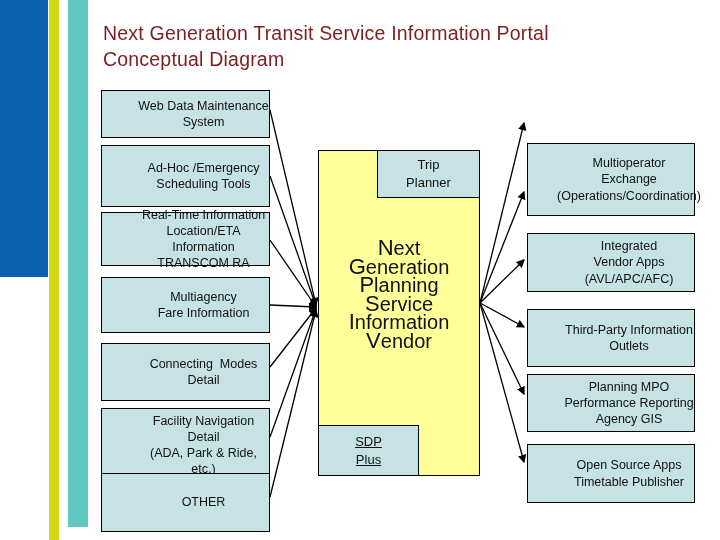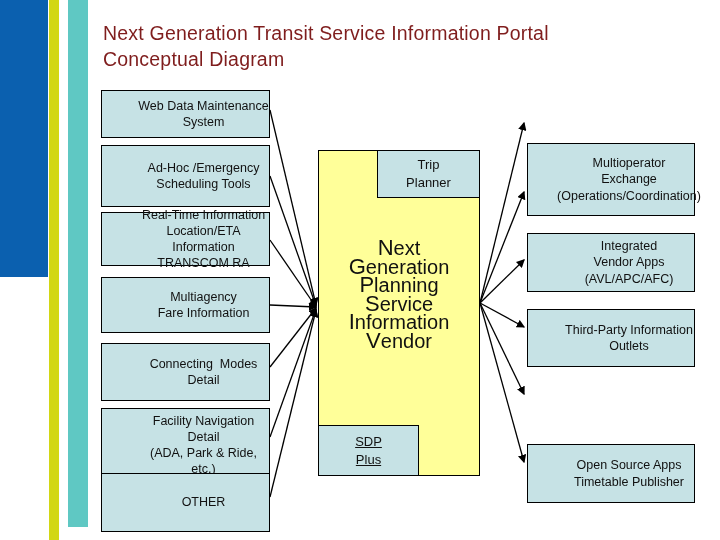--- a/index.html
+++ b/index.html
@@ -119,16 +119,19 @@
   </div>
 
   <div class="nbox rbox" style="top:143px;height:73px">Multioperator
 Exchange
 (Operations/Coordination)</div>
   <div class="nbox rbox" style="top:233px;height:59px">Integrated
 Vendor Apps
 (AVL/APC/AFC)</div>
   <div class="nbox rbox" style="top:309px;height:58px">Third-Party Information
 Outlets</div>
+  <div class="nbox rbox" style="top:374px;height:58px">Planning MPO
+Performance Reporting
+Agency GIS</div>
   <div class="nbox rbox" style="top:444px;height:59px">Open Source Apps
 Timetable Publisher</div>
 
 </div>
 
 </body></html>

